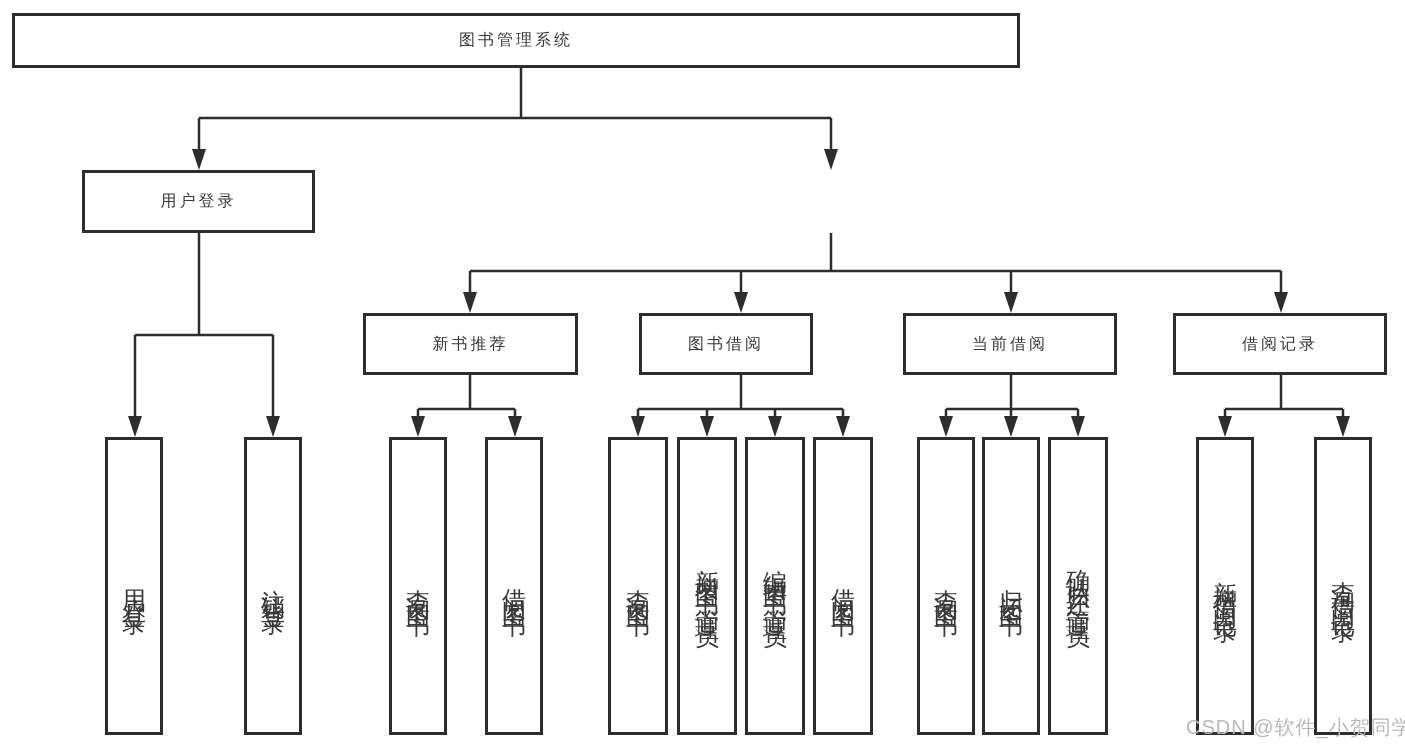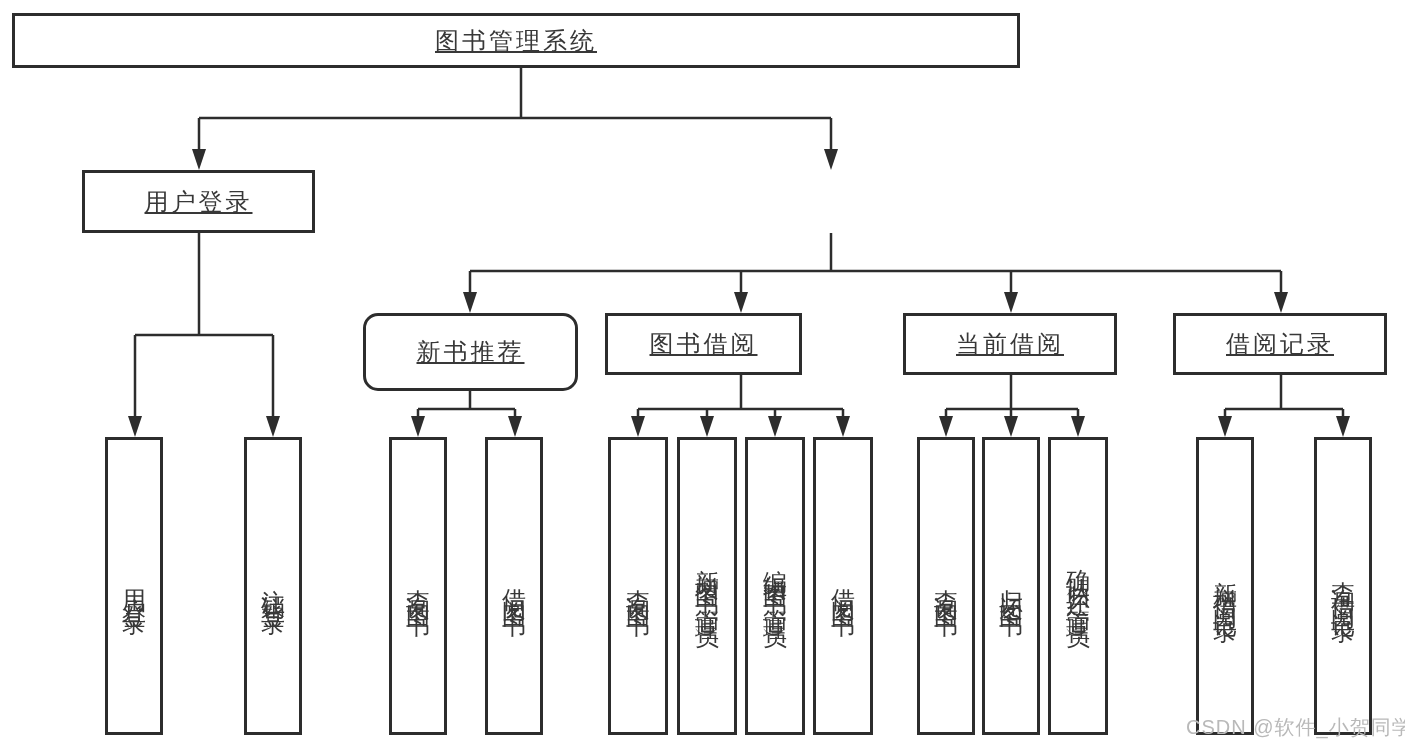--- a/index.html
+++ b/index.html
@@ -19,37 +19,37 @@
   .node {
     position: absolute;
     box-sizing: border-box;
     background: #ffffff;
     border: 3px solid #2d2d2d;
     display: flex;
     align-items: center;
     justify-content: center;
     color: #383838;
   }
-  .h-node { font-size: 24px; letter-spacing: 3px; white-space: nowrap; text-decoration: underline; }
+  .h-node { font-size: 16px; letter-spacing: 3px; white-space: nowrap; }
   .v-node .label {
     writing-mode: vertical-rl;
     text-orientation: mixed;
     font-size: 24px;
     letter-spacing: 8px;
     line-height: 1;
     white-space: nowrap;
   }
   
   #n-root { left: 12px; top: 13px; width: 1008px; height: 55px; }
   
   #n-user-login   { left: 82px;  top: 170px; width: 233px; height: 63px; }
   #n-book-mgmt    { left: 712px; top: 170px; width: 235px; height: 63px; }
   
-  #n-new-book     { left: 363px;  top: 313px; width: 215px; height: 78px; border-radius: 15px; }
-  #n-book-borrow  { left: 605px;  top: 313px; width: 197px; height: 62px; }
+  #n-new-book     { left: 363px;  top: 313px; width: 215px; height: 62px; }
+  #n-book-borrow  { left: 639px;  top: 313px; width: 174px; height: 62px; }
   #n-cur-borrow   { left: 903px;  top: 313px; width: 214px; height: 62px; text-align: right; }
   #n-borrow-rec   { left: 1173px; top: 313px; width: 214px; height: 62px; }
   
   .leaf { top: 437px; height: 298px; width: 58px; }
   #lf-ul-1 { left: 105px; }
   #lf-ul-2 { left: 244px; }
   #lf-nb-1 { left: 389px; }
   #lf-nb-2 { left: 485px; }
   #lf-bb-1 { left: 608px; width: 60px; }
   #lf-bb-2 { left: 677px; width: 60px; }

